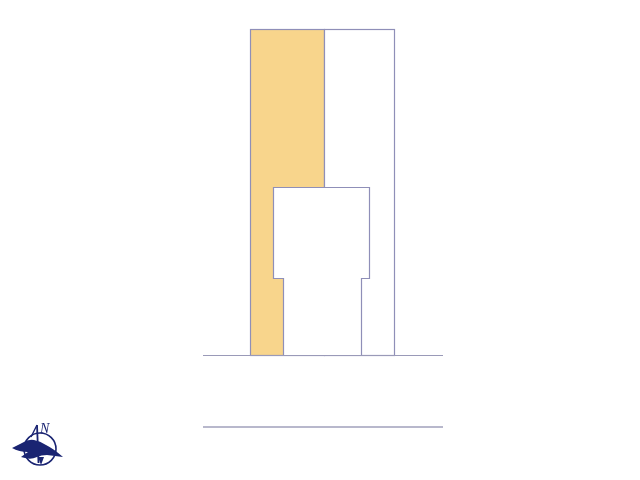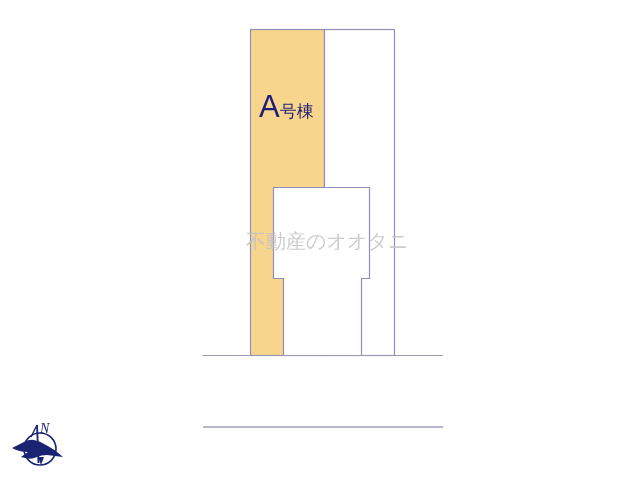--- a/index.html
+++ b/index.html
@@ -87,25 +87,21 @@
     <rect x="250.5" y="29.5" width="74" height="326" class="outline" fill="#f8d58c"></rect>
 
     <rect x="324.5" y="29.5" width="70" height="326" class="outline" fill="#ffffff"></rect>
 
     <polygon points="273.5,187.5 369.5,187.5 369.5,278.5 361.5,278.5 361.5,355.5 283.5,355.5 283.5,278.5 273.5,278.5" class="outline" fill="#ffffff"></polygon>
 
     <line x1="203" y1="355.5" x2="443" y2="355.5" class="road-near"></line>
     <line x1="203" y1="427" x2="443" y2="427" class="road-far"></line>
   </svg>
 
-  <div id="unit-label">
-    <span class="letter">A</span><span class="suffix">号棟</span>
-  </div>
 
-  <div id="watermark">不動産のオオタニ</div>
 
   <svg id="compass" width="60" height="66" viewBox="0 0 60 66">
     <circle cx="30" cy="37" r="16" class="compass-stroke" stroke-width="1.6"></circle>
     <path d="M28.5,51 L27,13" class="compass-stroke" stroke-width="1.8"></path>
     <path d="M27,13 L21,25" class="compass-stroke" stroke-width="1.4"></path>
     <text x="30" y="21">N</text>
     <path d="M2,36 L12,31 Q18,27 24,28 Q30,29 36,33 Q44,37 53,45 Q45,44 37,43 Q31,43 27,45 Q21,48 15,46 L11,45 Q15,42 18,40 Q9,40 2,36 Z" class="compass-fill"></path>
     <path d="M28,45 L31,53 L34,45 Z" class="compass-fill"></path>
   </svg>
 

